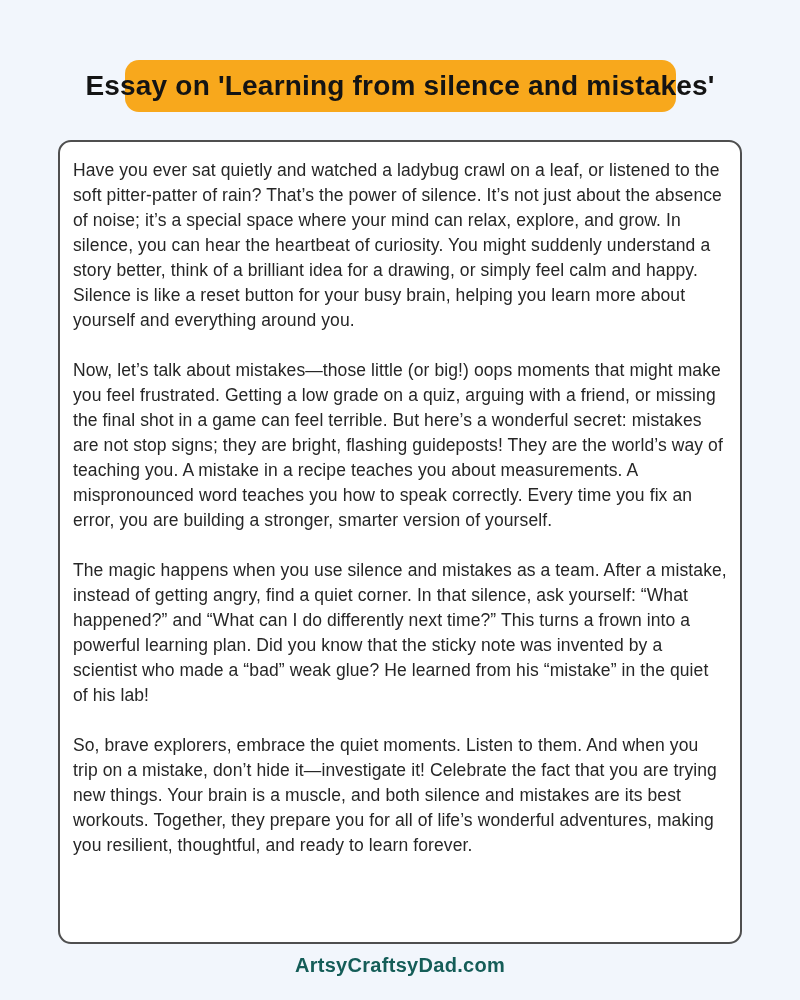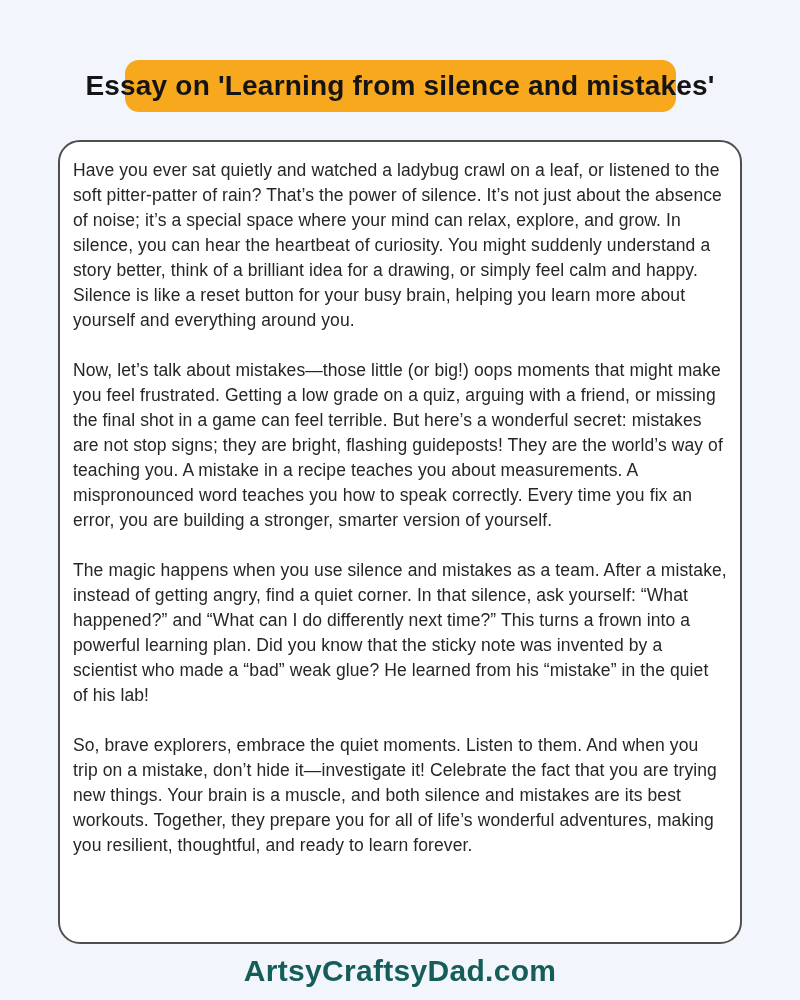--- a/index.html
+++ b/index.html
@@ -39,39 +39,39 @@
     line-height: 52px;
     white-space: nowrap;
   }
   .essay-box {
     margin-top: 28px;
     width: 684px;
     min-height: 804px;
     box-sizing: border-box;
     background: #FFFFFF;
     border: 2px solid #4F4F4F;
-    border-radius: 22px;
+    border-radius: 13px;
     padding: 16px 13px 10px 13px;
   }
   .essay-box p {
     margin: 0 0 25px 0;
     font-size: 17.5px;
     line-height: 25px;
     color: #262626;
     letter-spacing: 0.1px;
   }
   .essay-box p:last-child {
     margin-bottom: 8px;
   }
   .footer {
     margin-top: 10px;
     text-align: center;
   }
   .footer span {
-    font-size: 30px;
+    font-size: 20px;
     font-weight: 700;
     letter-spacing: 0.3px;
   }
 </style>
 </head>
 <body style="background: rgb(242, 246, 252);">
 
 <div class="page">
 
   <div class="banner" style="background: rgb(248, 168, 28);">

